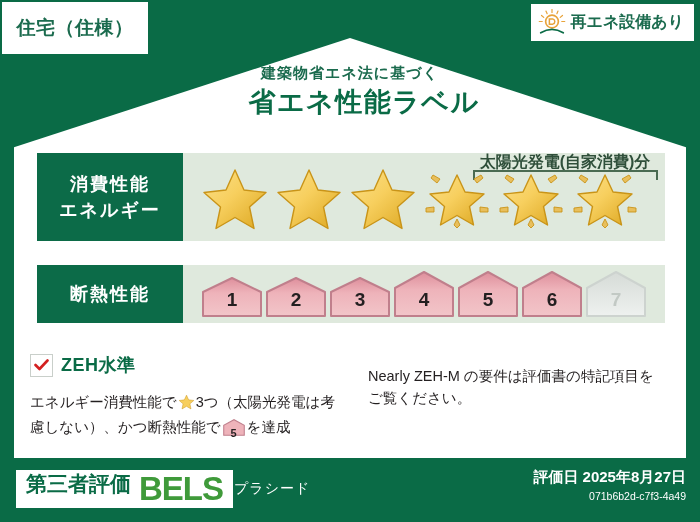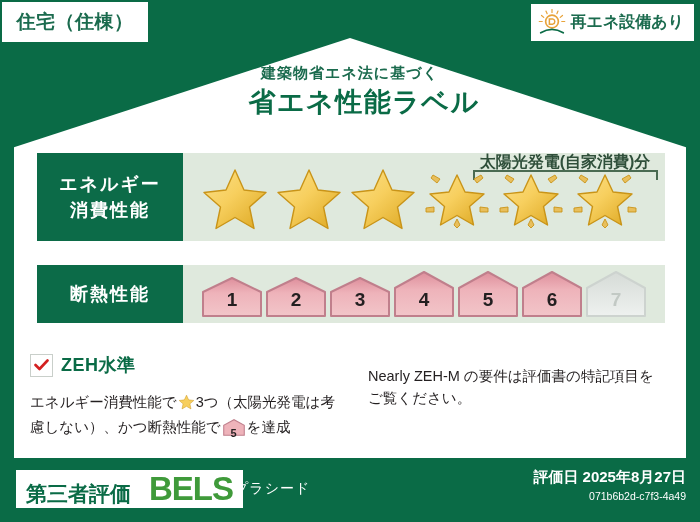--- a/index.html
+++ b/index.html
@@ -16,21 +16,21 @@
     overflow:hidden;
   }
 
   
   .top-bar{
     position:absolute;top:0;left:0;width:700px;height:46px;
     background:#0a6b46;
   }
   .house-type-chip{
     position:absolute;top:2px;left:2px;
-    width:146px;height:40px;
+    width:146px;height:52px;
     background:#ffffff;
     display:flex;align-items:center;justify-content:center;
   }
   .house-type-chip span{
     font-size:19px;font-weight:bold;color:#1b6b4e;letter-spacing:.5px;
   }
   .renew-chip{
     position:absolute;top:4px;right:6px;
     height:37px;
     background:#ffffff;
@@ -191,22 +191,22 @@
   }
 
   
   .footer{
     position:absolute;left:0;bottom:0;width:700px;height:64px;
     background:#0a6b46;
   }
   .bels-chip{
     position:absolute;left:16px;top:12px;
     height:38px;background:#ffffff;
-    display:flex;align-items:flex-end;padding:0 10px;
-    gap:18px;
+    display:flex;align-items:flex-start;padding:0 10px;
+    gap:8px;
   }
   .bels-jp{font-size:21px;font-weight:bold;color:#0a6b46;letter-spacing:0px;}
   .bels-en{font-size:33px;font-weight:bold;color:#3f9a3a;letter-spacing:-1px;}
   .brand-name{
     position:absolute;left:234px;top:22px;
     font-size:14px;color:#ffffff;letter-spacing:1px;
   }
   .eval-block{
     position:absolute;right:14px;top:10px;
     text-align:right;color:#ffffff;
@@ -245,22 +245,22 @@
 
   <div class="house-body"></div>
 
   <div class="title-wrap">
     <div class="title-sub">建築物省エネ法に基づく</div>
     <div class="title-main">省エネ性能ラベル</div>
   </div>
 
   <div class="metric-row row-energy">
     <div class="metric-key">
+      <div>消費性能</div>
       <div>エネルギー</div>
-      <div>消費性能</div>
     </div>
     <div class="metric-val">
 
       <div class="solar-bracket"></div>
       <div class="solar-caption">太陽光発電(自家消費)分</div>
 
       <div class="stars-area">
 
         <div class="star-slot">
           <svg viewBox="0 0 72 72">

